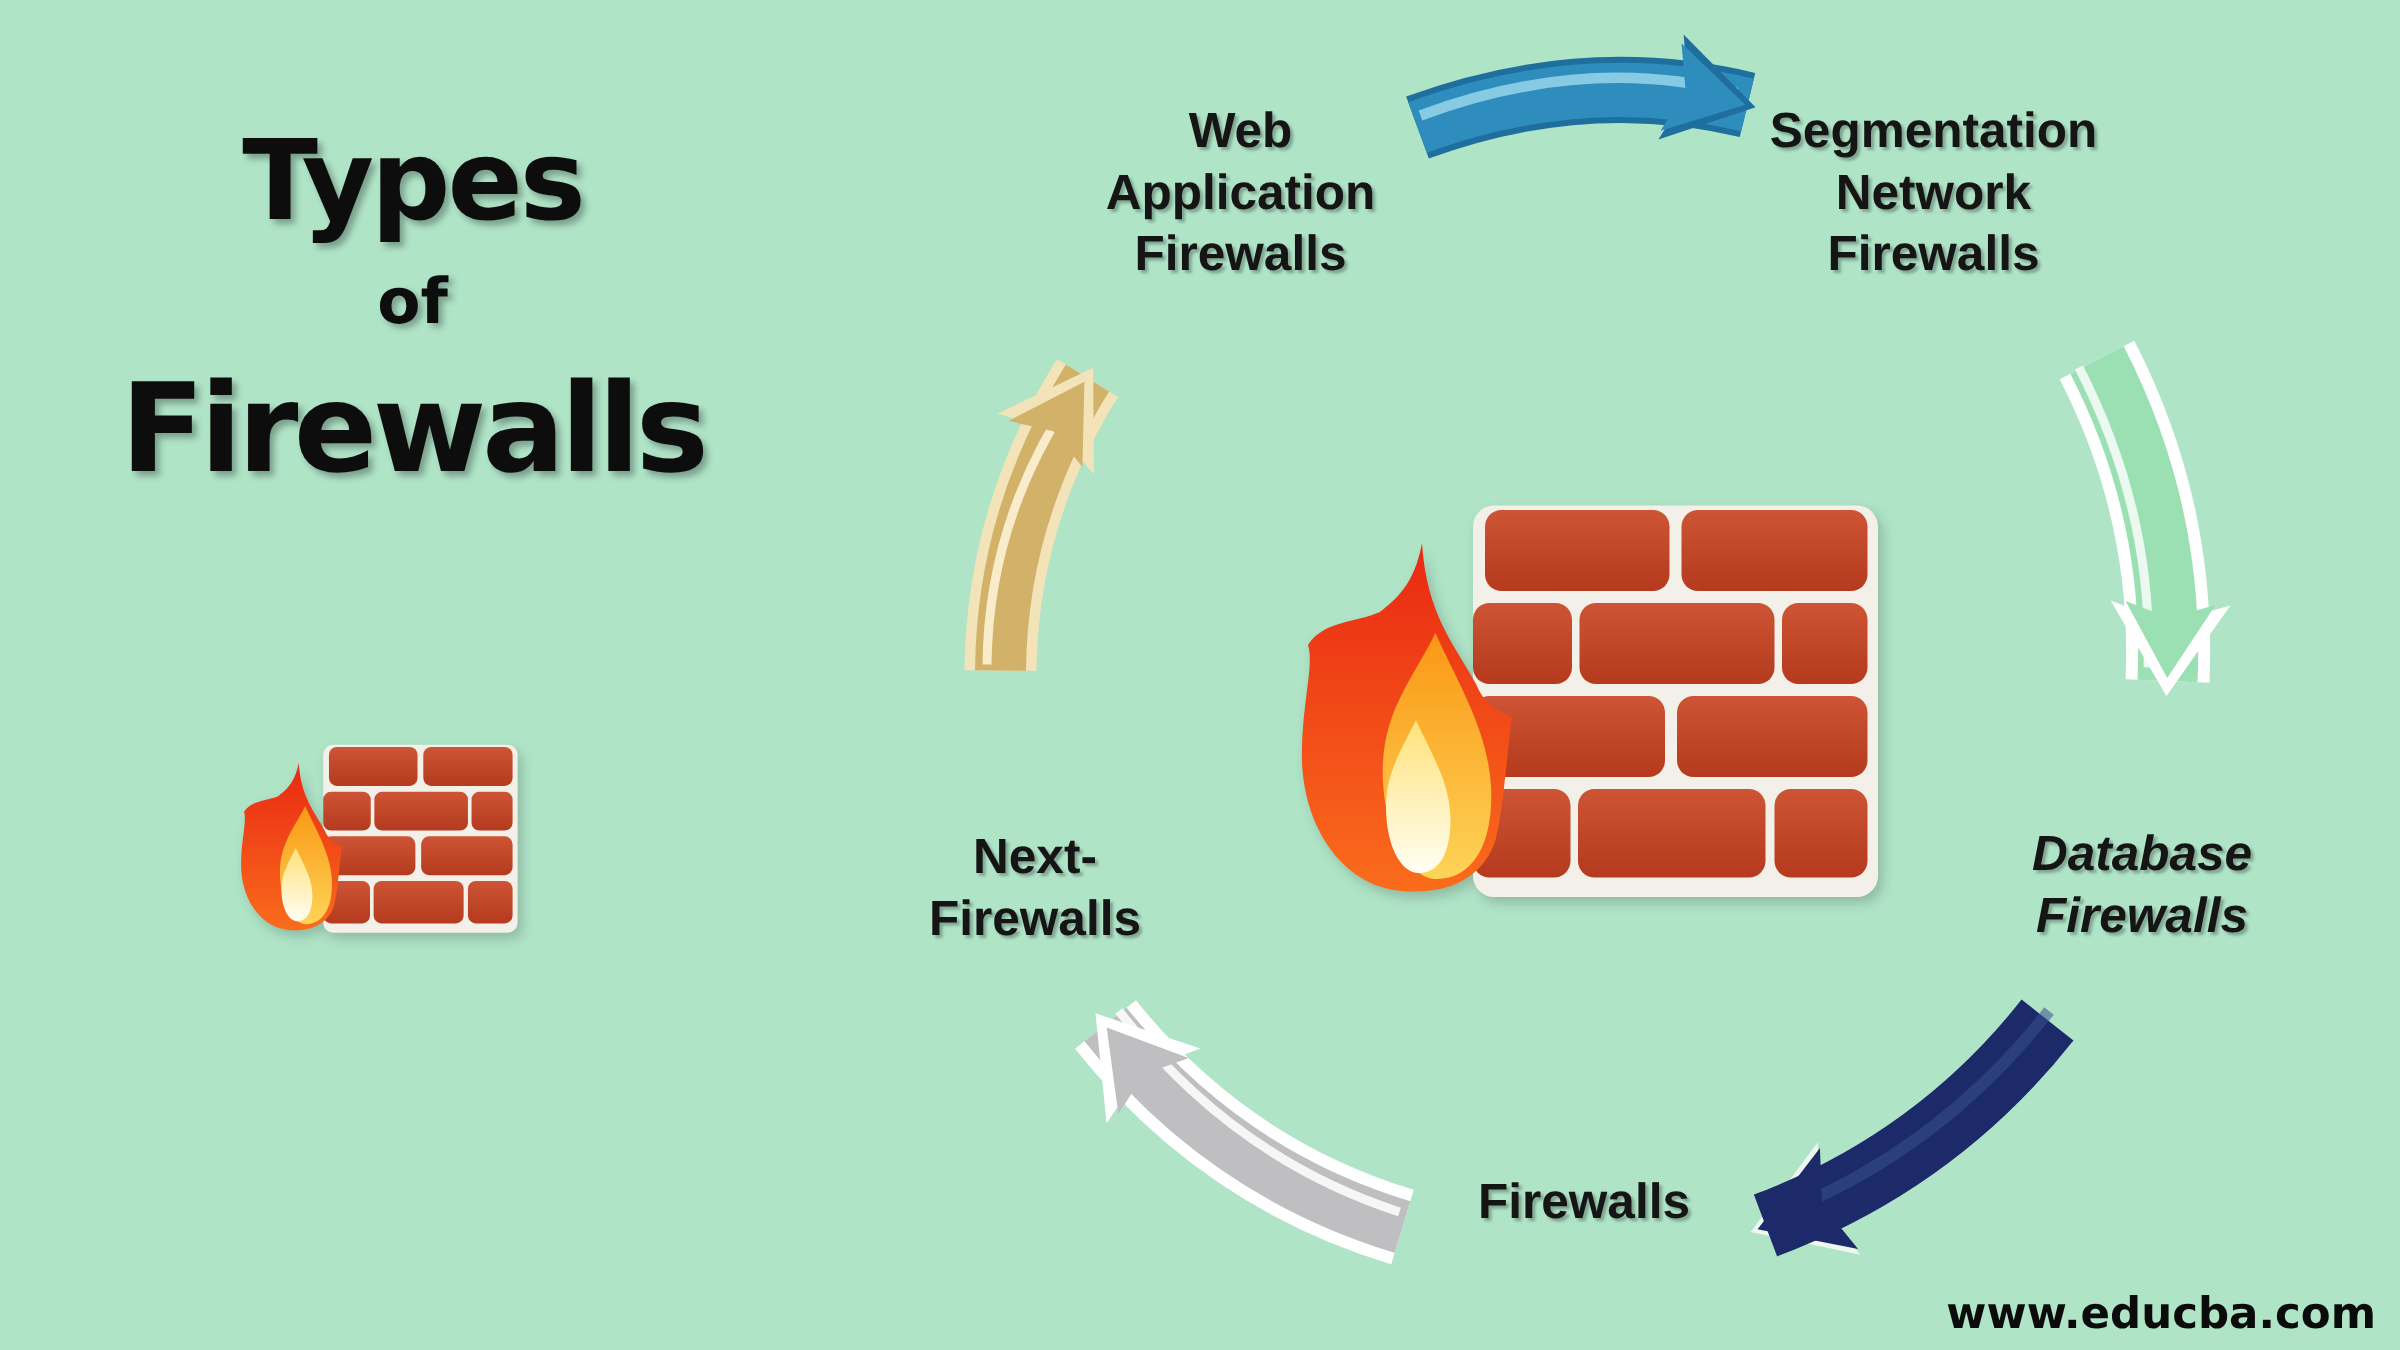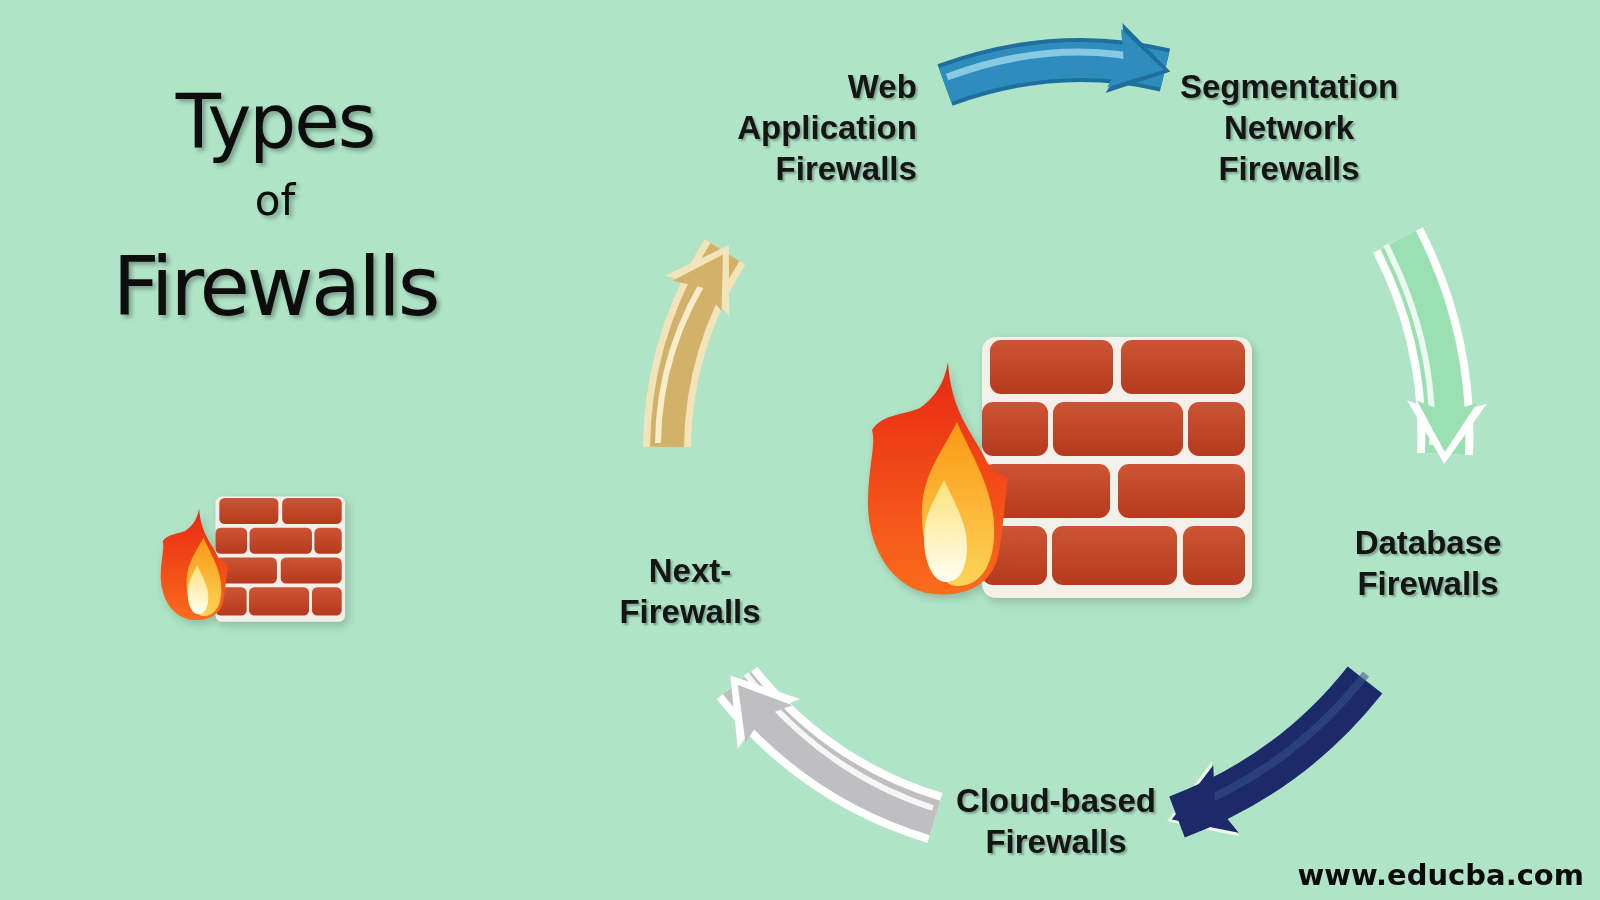--- a/index.html
+++ b/index.html
@@ -9,21 +9,21 @@
     overflow:hidden;
     position:relative;
     font-family:"Liberation Sans", sans-serif;
   }
   .stage{position:absolute;inset:0;}
   
   .title{
     position:absolute;left:10px;top:84px;width:530px;
     text-align:center;color:#0d0d0d;
     font-family:"DejaVu Sans", sans-serif;
-    font-weight:normal;line-height:1;
+    font-weight:bold;line-height:1;
     text-shadow:3px 3px 4px rgba(0,0,0,0.30);
   }
   .title .t1{display:block;font-size:74px;letter-spacing:-2px;}
   .title .t2{display:block;font-size:42px;margin-top:22px;}
   .title .t3{display:block;font-size:82px;letter-spacing:-3px;margin-top:24px;}
   
   .label{
     position:absolute;transform:translateX(-50%);
     text-align:center;color:#151515;
     font-weight:bold;font-size:33px;line-height:41px;
@@ -67,39 +67,38 @@
 </svg>
 
 <div class="stage">
 
   <div class="title">
     <span class="t1">Types</span>
     <span class="t2">of</span>
     <span class="t3">Firewalls</span>
   </div>
 
-  <div class="label" style="left:827px;top:66px;text-align:right;">
+  <div class="label" style="left:827px;top:66px;">
     <span>Web</span>
     <span>Application</span>
     <span>Firewalls</span>
   </div>
 
   <div class="label" style="left:1289px;top:66px;">
     <span>Segmentation</span>
     <span>Network</span>
     <span>Firewalls</span>
   </div>
 
-  <div class="label" style="left:1428px;top:522px;">
+  <div class="label" style="left:1428px;top:548px;font-style:italic;">
     <span>Database</span>
     <span>Firewalls</span>
   </div>
 
   <div class="label" style="left:1056px;top:780px;">
-    <span>Cloud-based</span>
     <span>Firewalls</span>
   </div>
 
   <div class="label" style="left:690px;top:506px;margin-top:44px;">
     <span>Next-</span>
     <span>Firewalls</span>
   </div>
 
   <svg class="arrow" style="left:920px;top:10px;" width="260" height="130" viewBox="0 0 260 130">
     <path d="M 25 75 Q 137 34 245 60" fill="none" stroke-width="44" stroke="#1f6f9e"></path>

